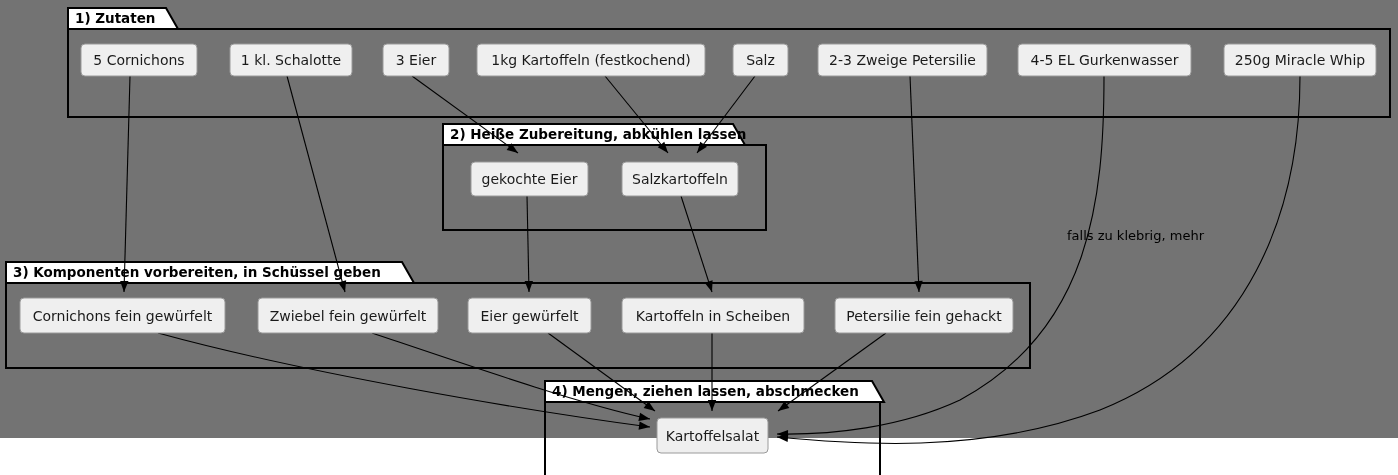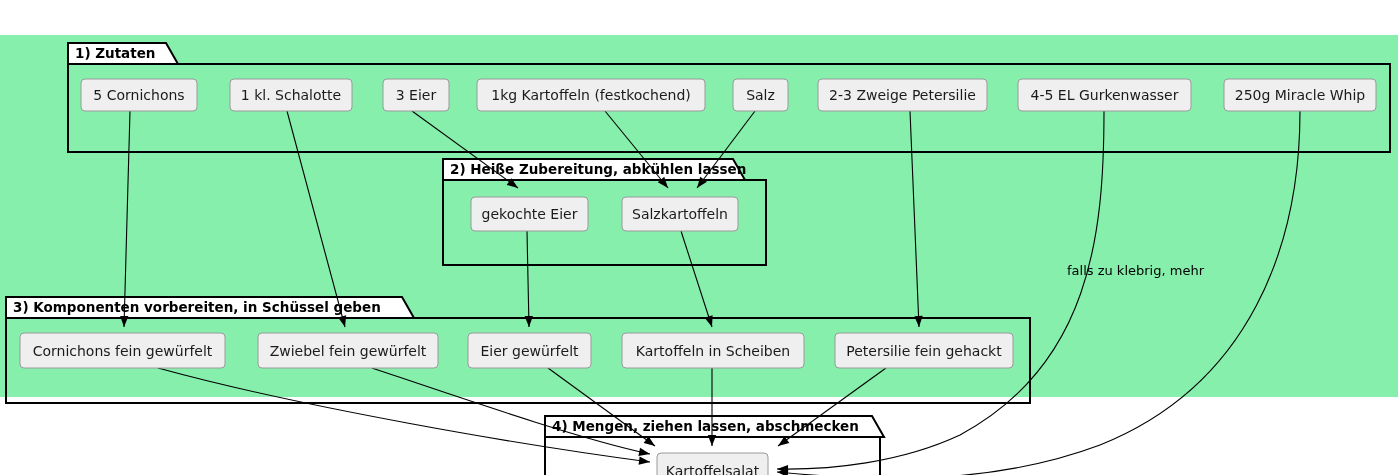--- a/index.html
+++ b/index.html
@@ -1,18 +1,18 @@
 <!DOCTYPE html>
 <html><head>
 <meta charset="utf-8">
 <style>
   html,body{margin:0;padding:0;background:#ffffff;}
   body{width:1398px;height:475px;overflow:hidden;
        font-family:"DejaVu Sans","Liberation Sans",sans-serif;}
-  #stage{position:relative;width:1398px;height:362px;background:#86efac;margin-top:35px;}
+  #stage{position:relative;width:1398px;height:438px;background:#737373;}
   svg#graph{position:absolute;left:0;top:0;width:1398px;height:475px;}
   .cluster-box{fill:none;stroke:#000000;stroke-width:2;}
   .cluster-tab{fill:#ffffff;stroke:#000000;stroke-width:2;}
   .cluster-label{font-family:"DejaVu Sans","Liberation Sans",sans-serif;
                  font-size:13.5px;font-weight:bold;fill:#000000;}
   .node-box{fill:#efefef;stroke:#9a9a9a;stroke-width:1;}
   .node-label{font-family:"DejaVu Sans","Liberation Sans",sans-serif;
               font-size:14px;fill:#1a1a1a;text-anchor:middle;dominant-baseline:middle;}
   .edge{fill:none;stroke:#000000;stroke-width:1.1;}
   .edge-head{fill:#000000;stroke:none;}

